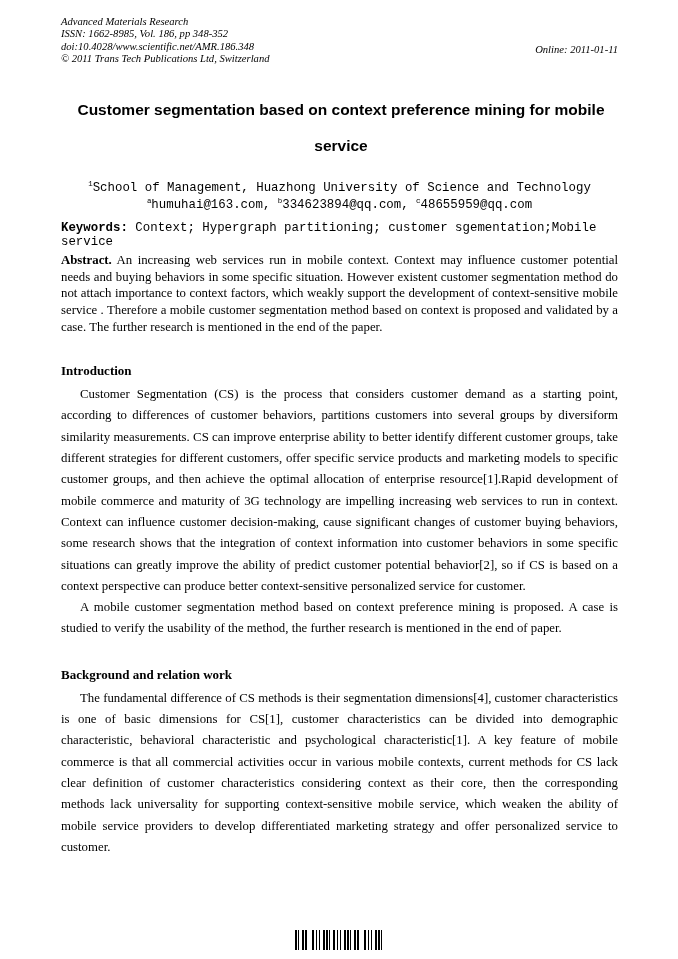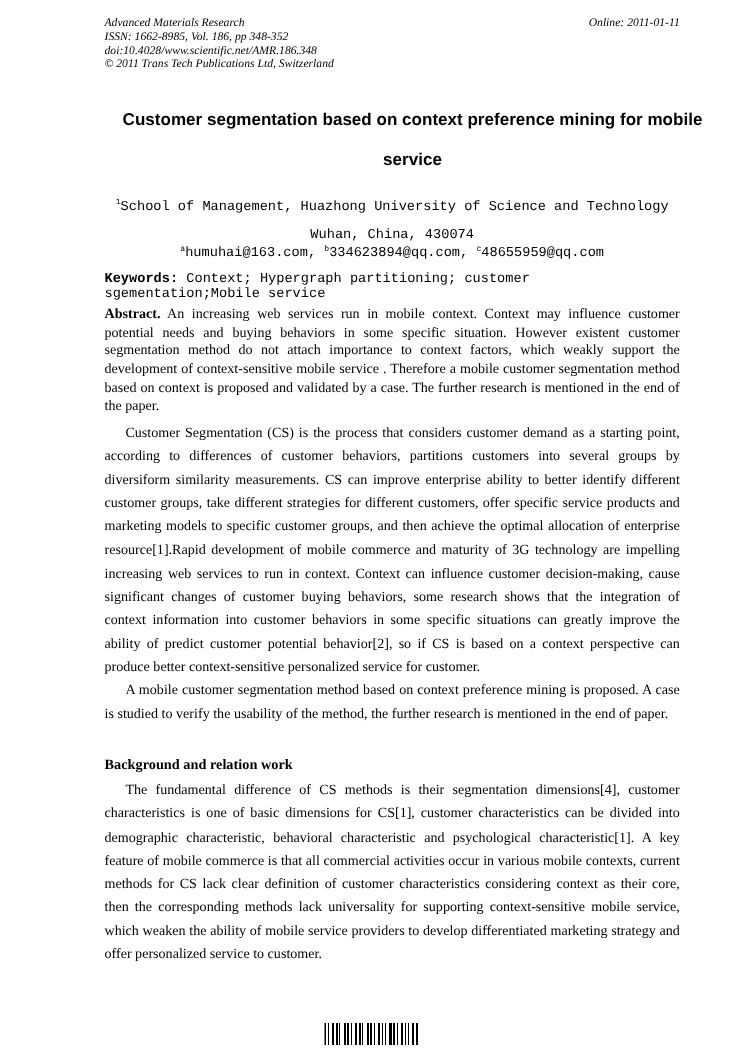--- a/index.html
+++ b/index.html
@@ -7,35 +7,35 @@
   body {
     width: 678px;
     height: 959px;
     font-family: "Liberation Serif", serif;
     color: #000;
     position: relative;
   }
   .page {
     width: 678px;
     height: 959px;
-    padding: 16px 60px 0 95px;
+    padding: 16px 60px 0 61px;
     position: relative;
     overflow: hidden;
   }
   
   .jheader {
     display: flex;
     justify-content: space-between;
     align-items: flex-start;
     font-style: italic;
     font-size: 10.6px;
     line-height: 12.4px;
   }
   .jheader .left div { white-space: nowrap; }
-  .jheader .right { white-space: nowrap; }
+  .jheader .right { white-space: nowrap; margin-top: 28px; }
   
   .title {
     margin: 26px auto 0;
     width: 560px;
     text-align: center;
     font-family: Liberation Sans, sans-serif;
     font-weight: bold;
     font-size: 15.5px;
     line-height: 36px;
   }
@@ -112,34 +112,34 @@
       <div>© 2011 Trans Tech Publications Ltd, Switzerland</div>
     </div>
     <div class="right">Online: 2011-01-11</div>
   </div>
 
   <div class="title">Customer segmentation based on context preference mining for mobile service</div>
 
 
   <div class="affil"><sup>1</sup><span>School of Management, Huazhong University of Science and Technology</span></div>
 
-  <div class="city">Wuhan, China, 430074</div>
 
   <div class="emails">
     <sup>a</sup><span>humuhai@163.com, </span><sup>b</sup><span>334623894@qq.com, </span><sup>c</sup><span>48655959@qq.com</span>
   </div>
 
   <div class="keywords">
     <span class="kw-label">Keywords:</span><span> Context; Hypergraph partitioning; customer sgementation;Mobile service</span>
   </div>
 
   <div class="abstract">
     <span class="ab-label">Abstract.</span><span> An increasing web services run in mobile context. Context may influence customer potential needs and buying behaviors in some specific situation. However existent customer segmentation method do not attach importance to context factors, which weakly support the development of context-sensitive mobile service . Therefore a mobile customer segmentation method based on context is proposed and validated by a case. The further research is mentioned in the end of the paper.</span>
   </div>
 
+  <div class="section-heading">Introduction</div>
   <div class="body-para">Customer Segmentation (CS) is the process that considers customer demand as a starting point, according to differences of customer behaviors, partitions customers into several groups by diversiform similarity measurements. CS can improve enterprise ability to better identify different customer groups, take different strategies for different customers, offer specific service products and marketing models to specific customer groups, and then achieve the optimal allocation of enterprise resource[1].Rapid development of mobile commerce and maturity of 3G technology are impelling increasing web services to run in context. Context can influence customer decision-making, cause significant changes of customer buying behaviors, some research shows that the integration of context information into customer behaviors in some specific situations can greatly improve the ability of predict customer potential behavior[2], so if CS is based on a context perspective can produce better context-sensitive personalized service for customer.</div>
   <div class="body-para">A mobile customer segmentation method based on context preference mining is proposed. A case is studied to verify the usability of the method, the further research is mentioned in the end of paper.</div>
 
   <div class="section-heading">Background and relation work</div>
   <div class="body-para">The fundamental difference of CS methods is their segmentation dimensions[4], customer characteristics is one of basic dimensions for CS[1], customer characteristics can be divided into demographic characteristic, behavioral characteristic and psychological characteristic[1]. A key feature of mobile commerce is that all commercial activities occur in various mobile contexts, current methods for CS lack clear definition of customer characteristics considering context as their core, then the corresponding methods lack universality for supporting context-sensitive mobile service, which weaken the ability of mobile service providers to develop differentiated marketing strategy and offer personalized service to customer.</div>
 
   <div class="barcode"></div>
 
 </div>
 

